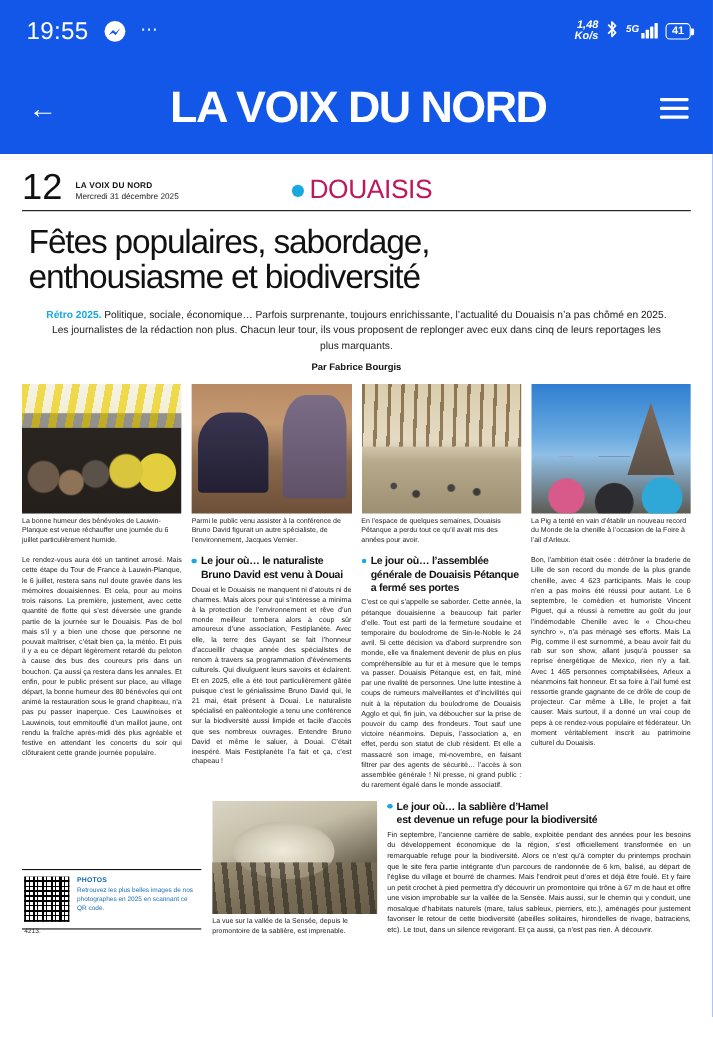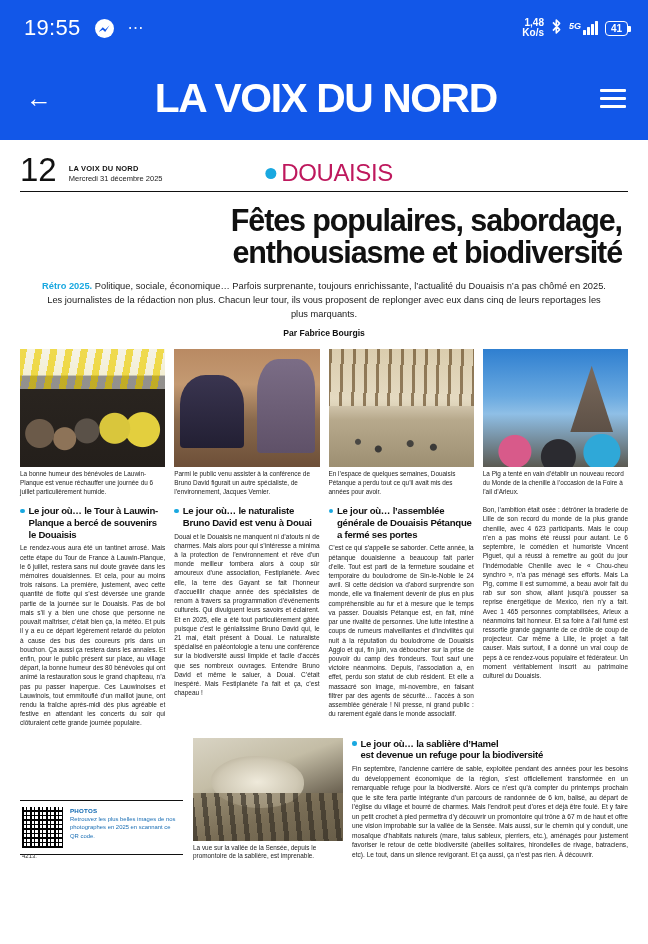--- a/index.html
+++ b/index.html
@@ -25,21 +25,21 @@
     background: #ffffff; position: relative; display: inline-block;
   }
   .msgr-icon::after {
     content: ""; position: absolute; left: 4px; top: 5.5px;
     width: 11px; height: 8px; background: #1257e8;
     clip-path: polygon(0% 100%, 38% 42%, 62% 68%, 100% 16%, 60% 100%, 38% 72%);
   }
   .dots-icon { font-size: 16px; letter-spacing: 1px; opacity: .92; line-height: 1; }
 
   .sb-right { display: flex; align-items: center; gap: 7px; }
-  .net-rate { font-size: 10px; line-height: 1.05; text-align: right; font-weight: 600; }
+  .net-rate { font-size: 10px; line-height: 1.05; text-align: right; font-weight: 600; font-style: italic; }
   .bt-icon { font-size: 16px; line-height: 1; }
   .net5g { display: flex; align-items: center; gap: 1px; font-style: italic; }
   .net5g .lbl { font-size: 9px; font-weight: 700; margin-right: 1px; align-self: flex-start; }
   .bars { display: flex; align-items: flex-end; gap: 1.5px; height: 14px; }
   .bars i { width: 2.6px; background: #fff; display: block; border-radius: .5px; }
   .bars i:nth-child(1) { height: 5px; }
   .bars i:nth-child(2) { height: 8px; }
   .bars i:nth-child(3) { height: 11px; }
   .bars i:nth-child(4) { height: 14px; }
   .battery {
@@ -90,21 +90,21 @@
     bottom: 4px; display: flex; align-items: center; gap: 5px;
   }
   .section-dot { width: 11px; height: 11px; border-radius: 50%; background: #19a8e0; }
   .section-label {
     font-size: 24px; font-weight: 400; letter-spacing: -.4px; color: #be185d;
   }
   #masthead-rule { border-bottom: 1.4px solid #111; margin-bottom: 13px; }
 
   
   .page-headline {
-    text-align: right; font-weight: 700;
+    text-align: left; font-weight: 400;
     font-size: 30.5px; line-height: 1.035;
     letter-spacing: -1.1px; color: #111;
     padding: 0 6px;
   }
   .deck {
     text-align: center; font-size: 9.3px; line-height: 1.5;
     margin-top: 12px; padding: 0 22px; color: #1b1b1b;
   }
   .deck .retro { color: #19a8e0; font-weight: 700; }
   .byline {
@@ -333,24 +333,20 @@
     <div class="photo-cell">
       <div class="frame">
           <div class="ph p4"></div>
         </div>
       <div class="photo-caption">La Pig a tenté en vain d’établir un nouveau record du Monde de la chenille à l’occasion de la Foire à l’ail d’Arleux.</div>
     </div>
   </div>
 
   <div id="articles">
     <div class="art-col">
-      <div class="art-kicker">
-        <span class="kicker-dot"></span>
-        <span>Le jour où… le Tour à Lauwin-Planque a bercé de souvenirs le Douaisis</span>
-      </div>
       <div class="art-body">Le rendez-vous aura été un tantinet arrosé. Mais cette étape du Tour de France à Lauwin-Planque, le 6 juillet, restera sans nul doute gravée dans les mémoires douaisiennes. Et cela, pour au moins trois raisons.
 La première, justement, avec cette quantité de flotte qui s’est déversée une grande partie de la journée sur le Douaisis. Pas de bol mais s’il y a bien une chose que personne ne pouvait maîtriser, c’était bien ça, la météo. Et puis il y a eu ce départ légèrement retardé du peloton à cause des bus des coureurs pris dans un bouchon. Ça aussi ça restera dans les annales. Et enfin, pour le public présent sur place, au village départ, la bonne humeur des 80 bénévoles qui ont animé la restauration sous le grand chapiteau, n’a pas pu passer inaperçue. Ces Lauwinoises et Lauwinois, tout emmitouflé d’un maillot jaune, ont rendu la fraîche après-midi dès plus agréable et festive en attendant les concerts du soir qui clôturaient cette grande journée populaire.</div>
     </div>
     <div class="art-col">
       <div class="art-kicker">
         <span class="kicker-dot"></span>
         <span>Le jour où… le naturaliste Bruno David est venu à Douai</span>
       </div>
       <div class="art-body">Douai et le Douaisis ne manquent ni d’atouts ni de charmes. Mais alors pour qui s’intéresse a minima à la protection de l’environnement et rêve d’un monde meilleur tombera alors à coup sûr amoureux d’une association, Festiplanète.
 Avec elle, la terre des Gayant se fait l’honneur d’accueillir chaque année des spécialistes de renom à travers sa programmation d’événements culturels. Qui divulguent leurs savoirs et éclairent. Et en 2025, elle a été tout particulièrement gâtée puisque c’est le génialissime Bruno David qui, le 21 mai, était présent à Douai.

